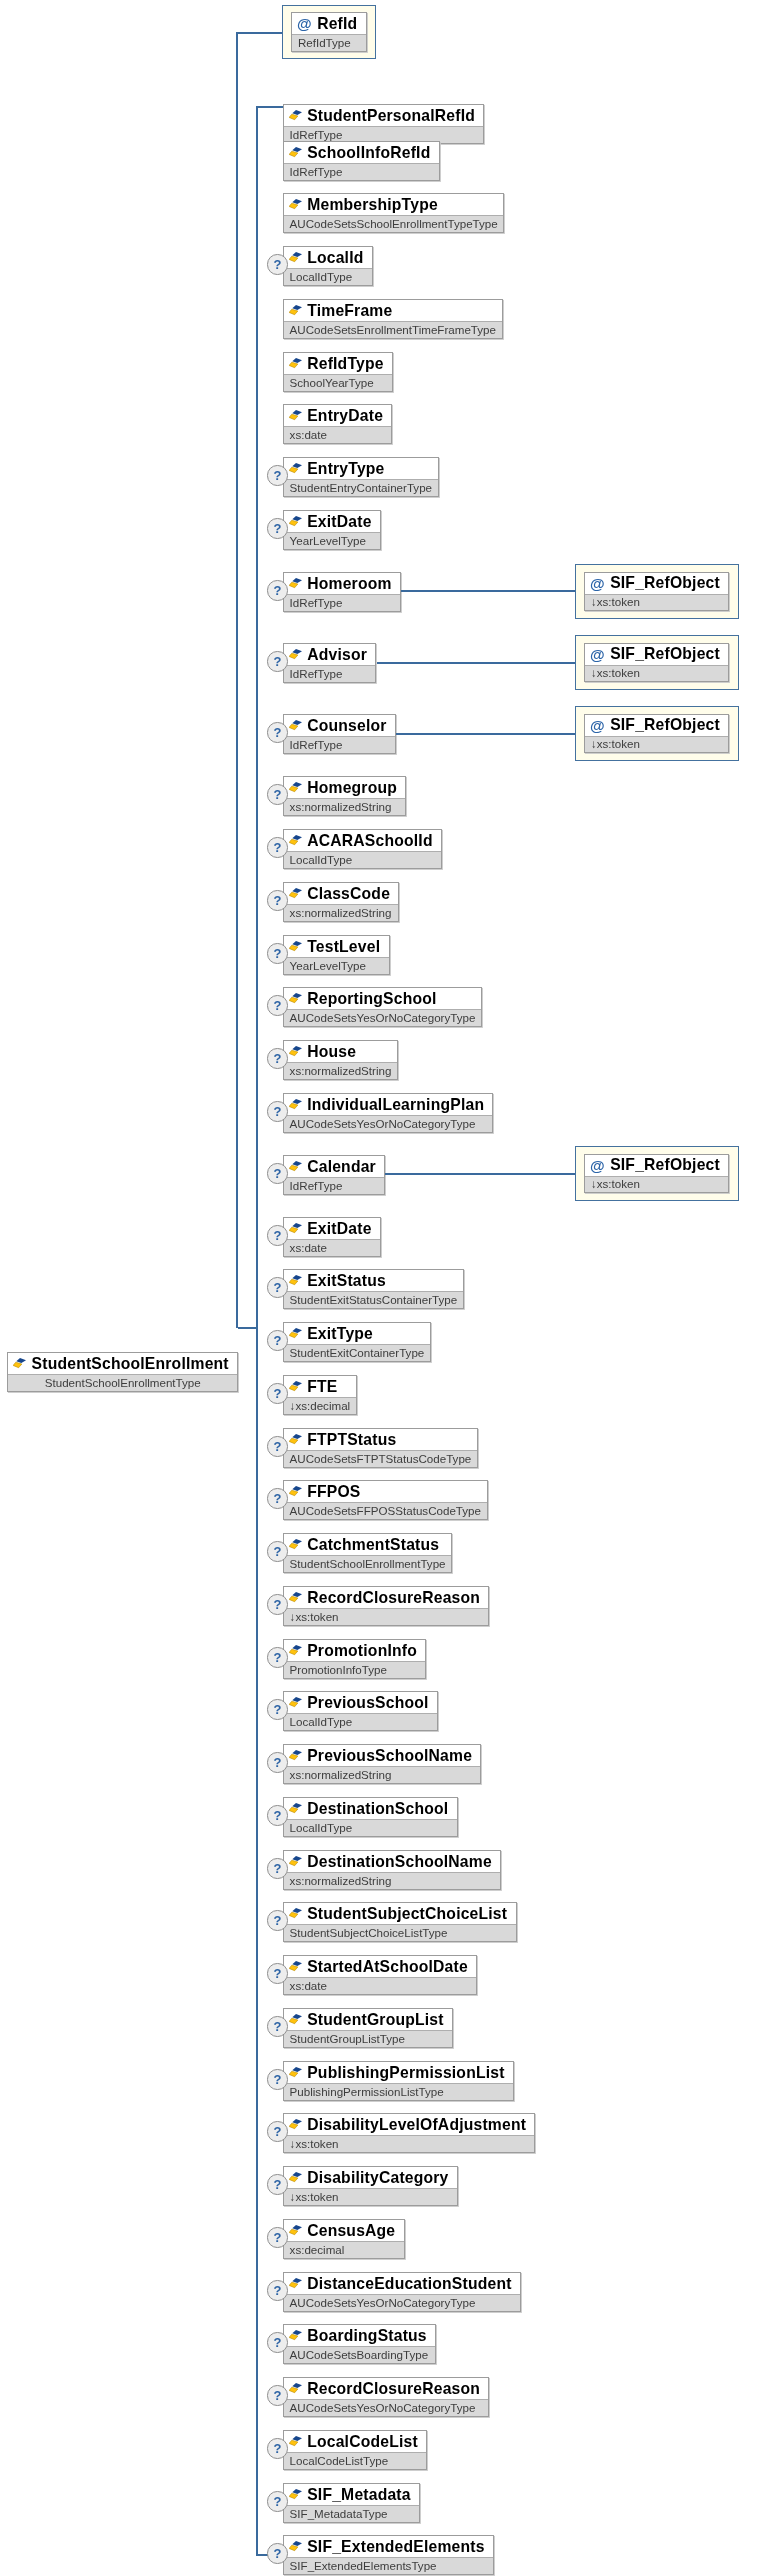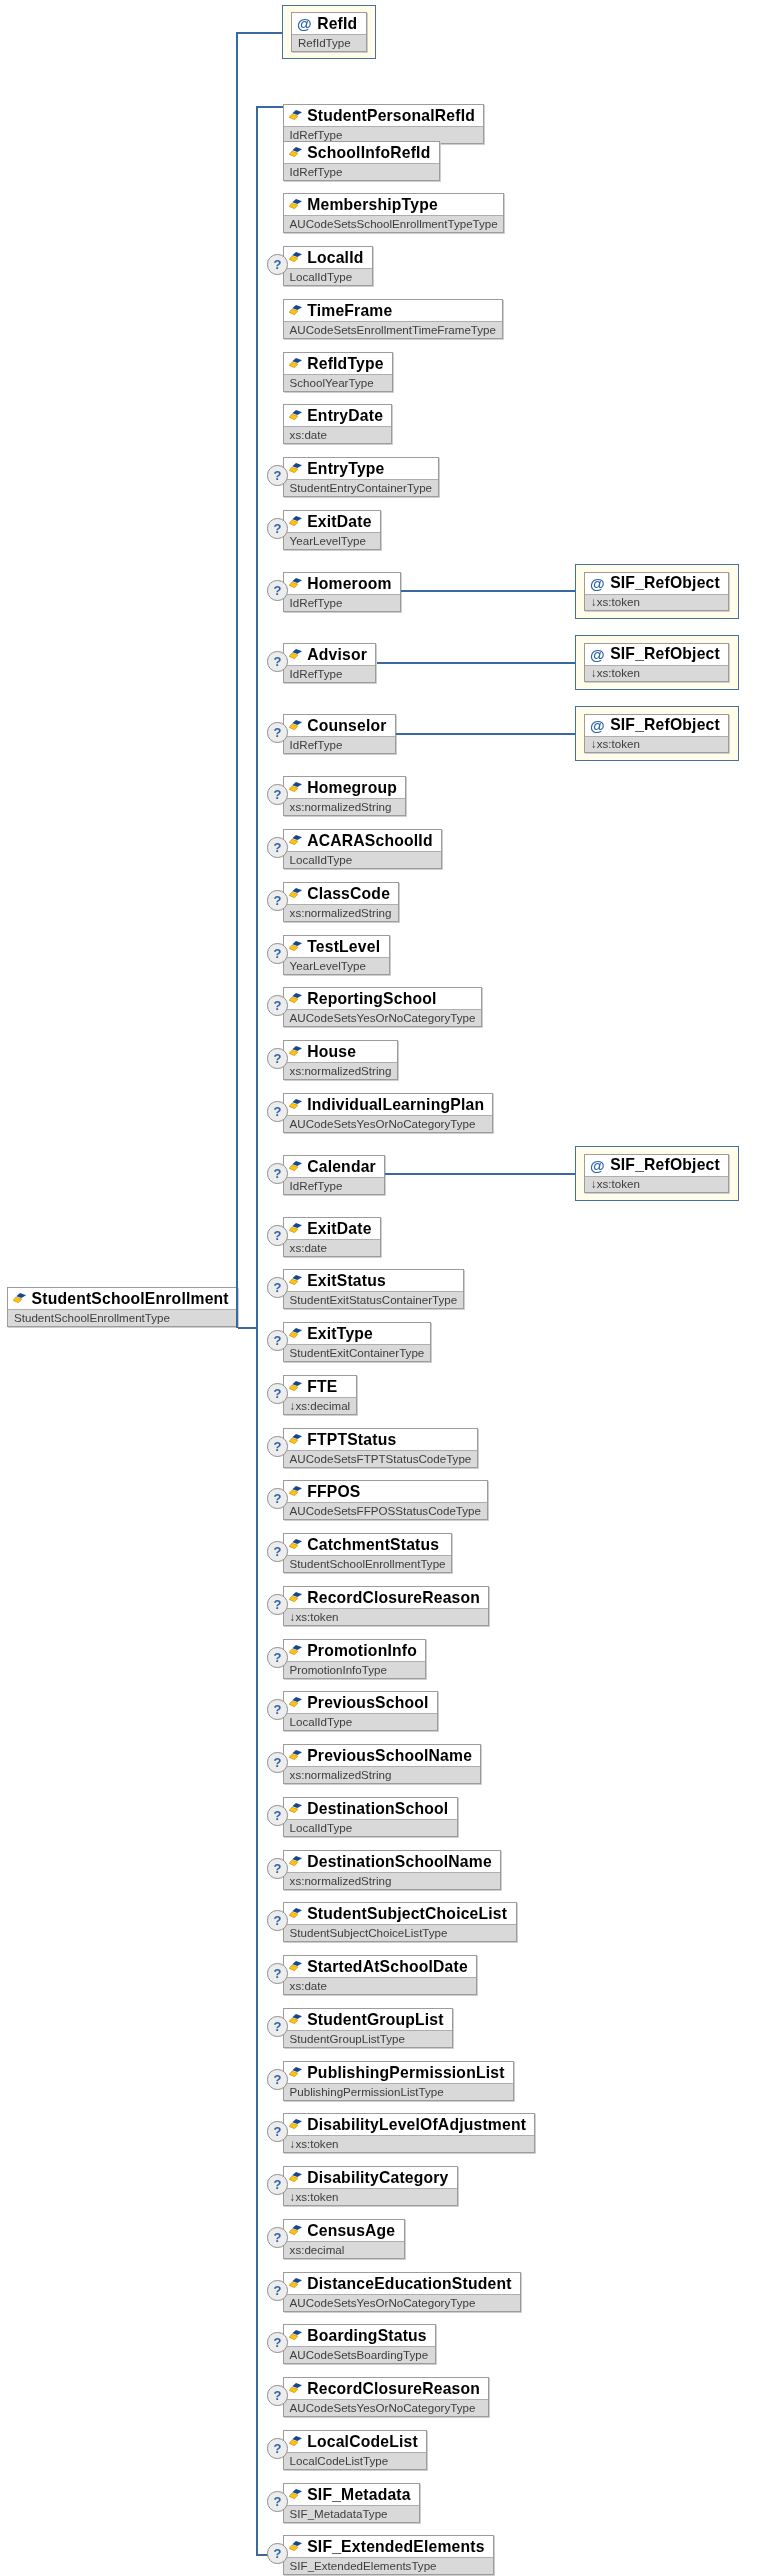--- a/index.html
+++ b/index.html
@@ -35,21 +35,21 @@
   
   .hline,.vline{position:absolute;background:#3a6a9d;z-index:1;}
   .hline{height:1.9px;}
   .vline{width:1.9px;}
 </style>
 </head>
 <body>
 
 <div id="diagram">
 
-  <div class="node" style="left:7.4px;top:1287px;">
+  <div class="node" style="left:7.4px;top:1352px;text-align:center;">
     <div class="box">
       <div class="name-row">
         <svg class="el-icon" width="14" height="10.2" viewBox="0 0 15 11">
           <polygon points="7.5,0 14,2.5 9,5.5 3.5,3.5" fill="#17468c"></polygon>
           <polygon points="3,4.5 9.5,6.5 6,10.5 0,8" fill="#ffc20e" stroke="#b38600" stroke-width="0.6"></polygon>
         </svg>
         <span class="el-name">StudentSchoolEnrollment</span>
       </div>
       <div class="type-row">StudentSchoolEnrollmentType</div>
     </div>

